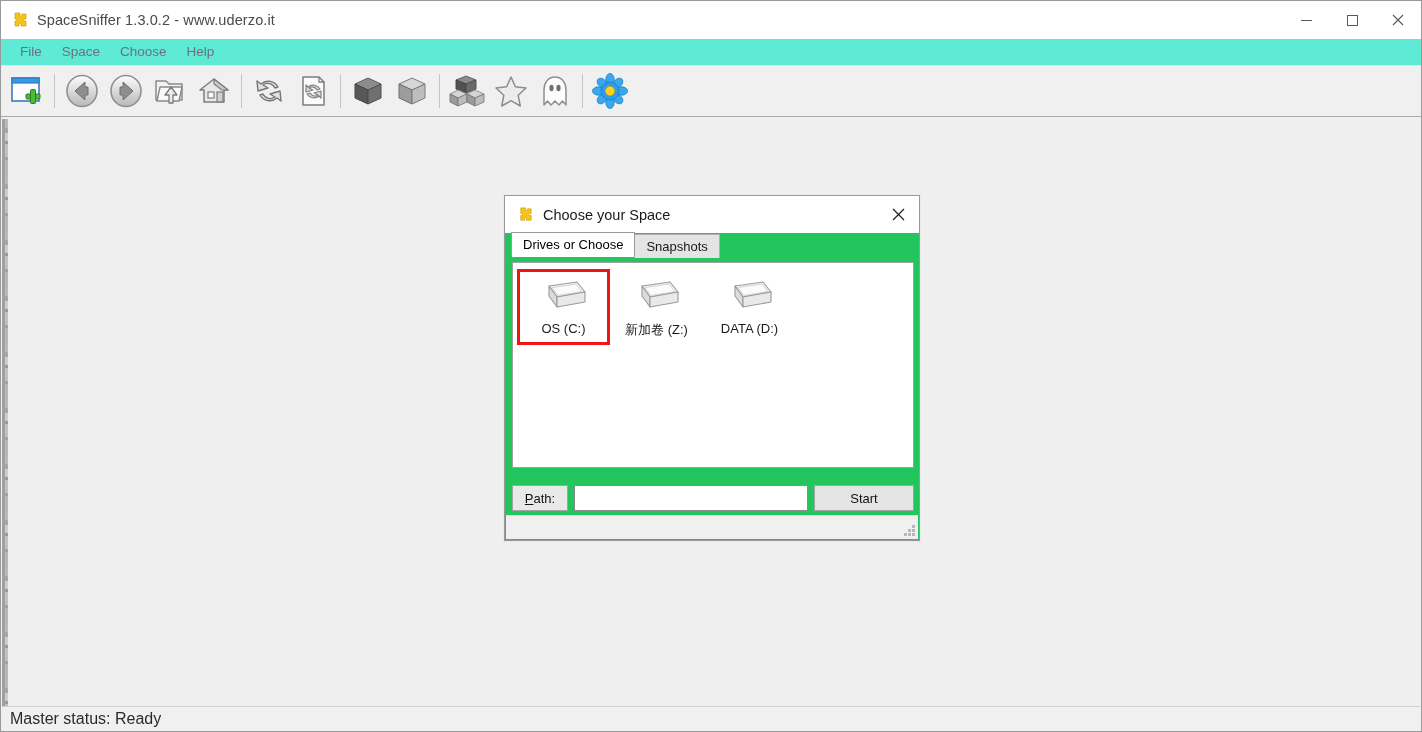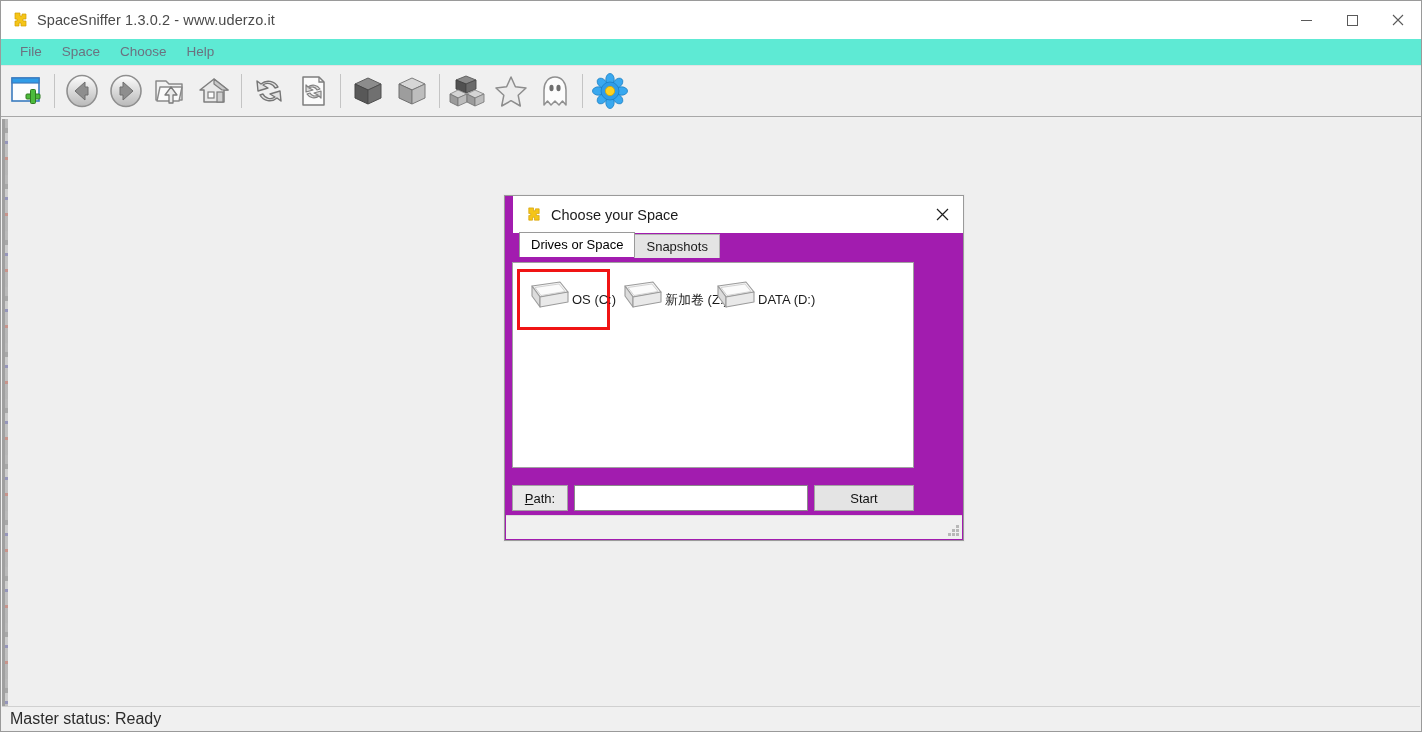--- a/index.html
+++ b/index.html
@@ -180,27 +180,26 @@
     white-space: nowrap;
     pointer-events: none;
     user-select: none;
   }
 
   
   .dialog {
     position: absolute;
     left: 503px;
     top: 194px;
-    width: 460px;
+    width: 416px;
     height: 346px;
-    background: #a21caf;
+    background: #22c55e;
     border: 1px solid #9a9a9a;
     box-sizing: border-box;
     box-shadow: 0 0 0 1px rgba(0,0,0,0.02);
-    padding-left: 8px;
   }
   .dlg-titlebar {
     height: 37px;
     background: #ffffff;
     display: flex;
     align-items: center;
     position: relative;
     box-sizing: border-box;
   }
   .dlg-icon {
@@ -276,20 +275,21 @@
     padding: 6px 4px;
   }
   .drive-row {
     display: flex;
     align-items: flex-start;
   }
   .drive-item {
     width: 93px;
     padding: 6px 2px 6px 2px;
     display: flex;
+    flex-direction: column;
     align-items: center;
     cursor: default;
     box-sizing: border-box;
     border: 3px solid transparent;
   }
   .drive-item.selected {
     border: 3px solid #f01414;
   }
   .drive-icon {
     width: 50px;
@@ -576,21 +576,21 @@
       </div>
       <div class="dlg-title">Choose your Space</div>
       <div class="dlg-close">
         <svg width="13" height="13" viewBox="0 0 13 13">
           <path d="M1 1 L12 12 M12 1 L1 12" stroke="#1e1e1e" stroke-width="1.2" fill="none"></path>
         </svg>
       </div>
     </div>
 
     <div class="tabstrip">
-      <div class="tab active">Drives or Space</div>
+      <div class="tab active">Drives or Choose</div>
       <div class="tab">Snapshots</div>
     </div>
 
     <div class="drive-panel">
       <div class="drive-row">
 
         <div class="drive-item selected">
           <svg class="drive-icon" viewBox="0 0 50 38">
             <path d="M10 8 L38 4 L46 14 L18 19 Z" fill="#f3f3f3" stroke="#9b9b9b" stroke-width="1.1" stroke-linejoin="round"></path>
             <path d="M10 8 L18 19 L18 29 L10 18 Z" fill="#dcdcdc" stroke="#9b9b9b" stroke-width="1.1" stroke-linejoin="round"></path>

